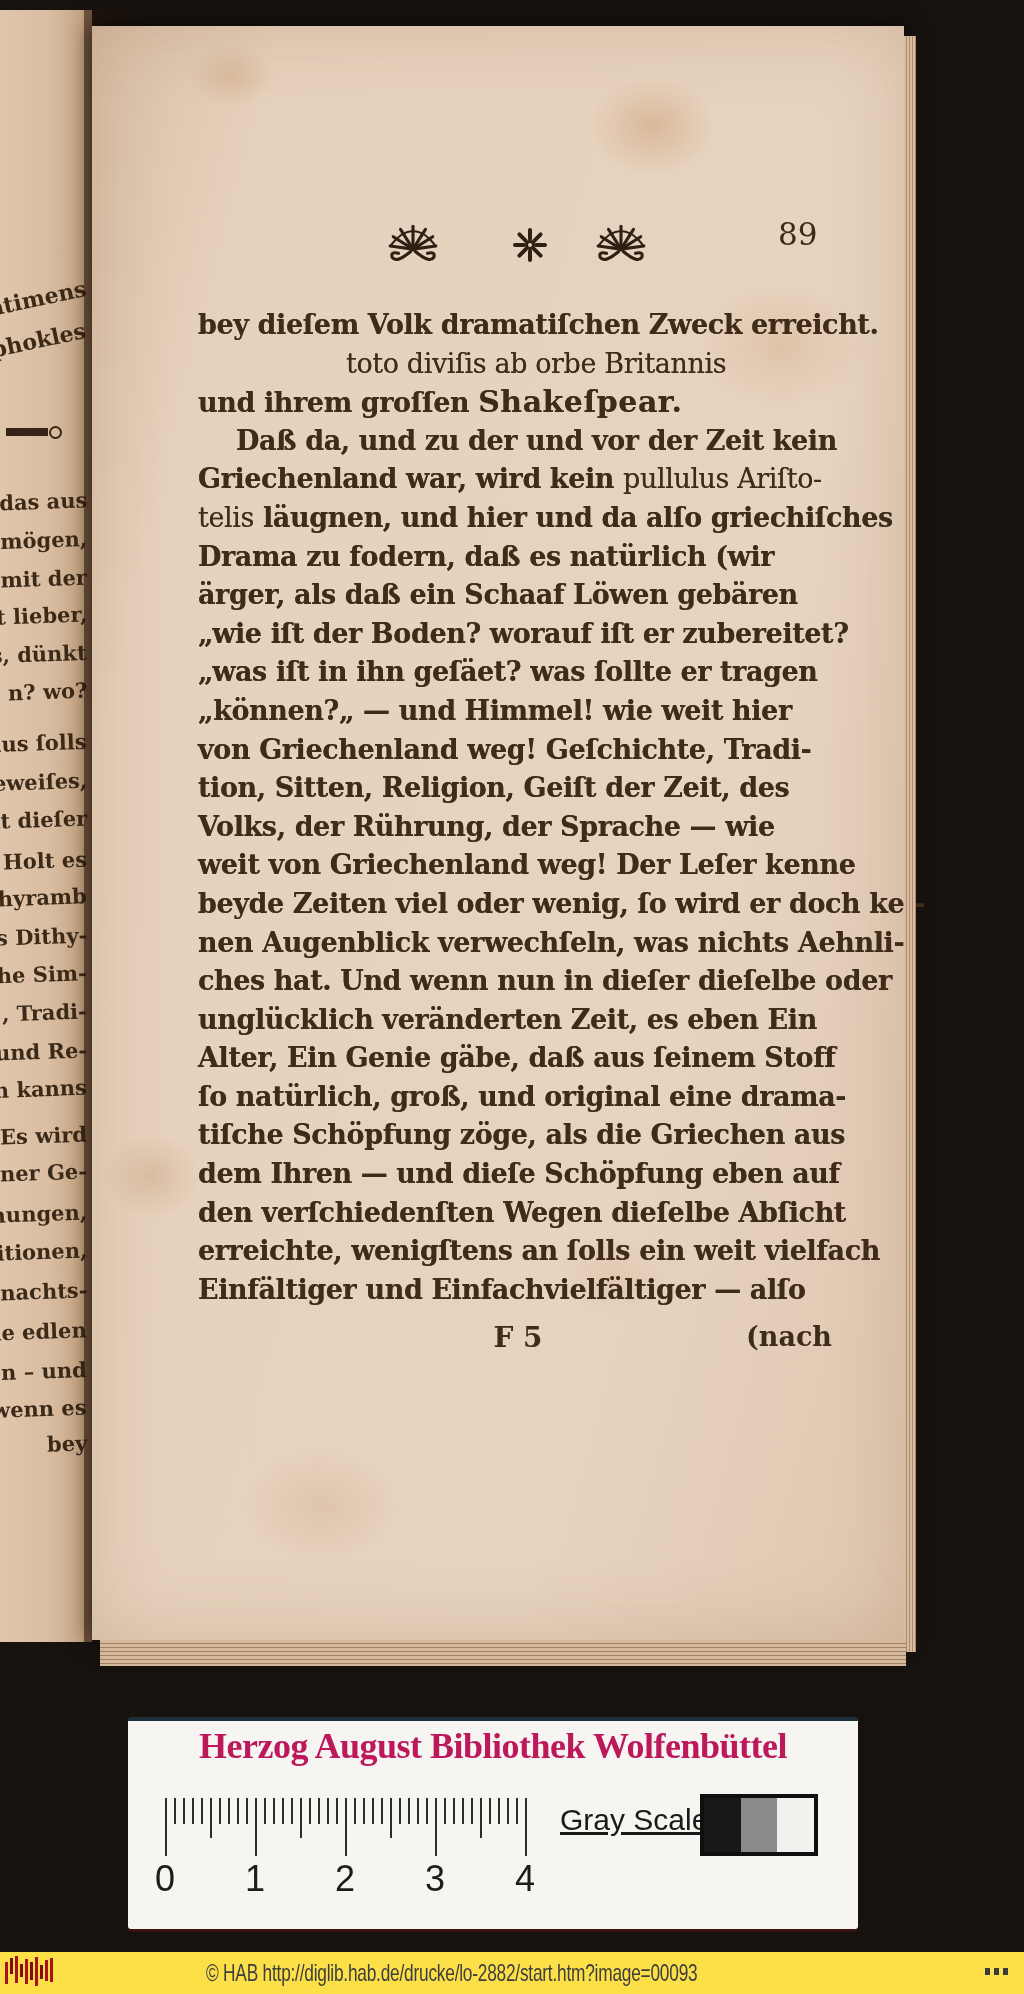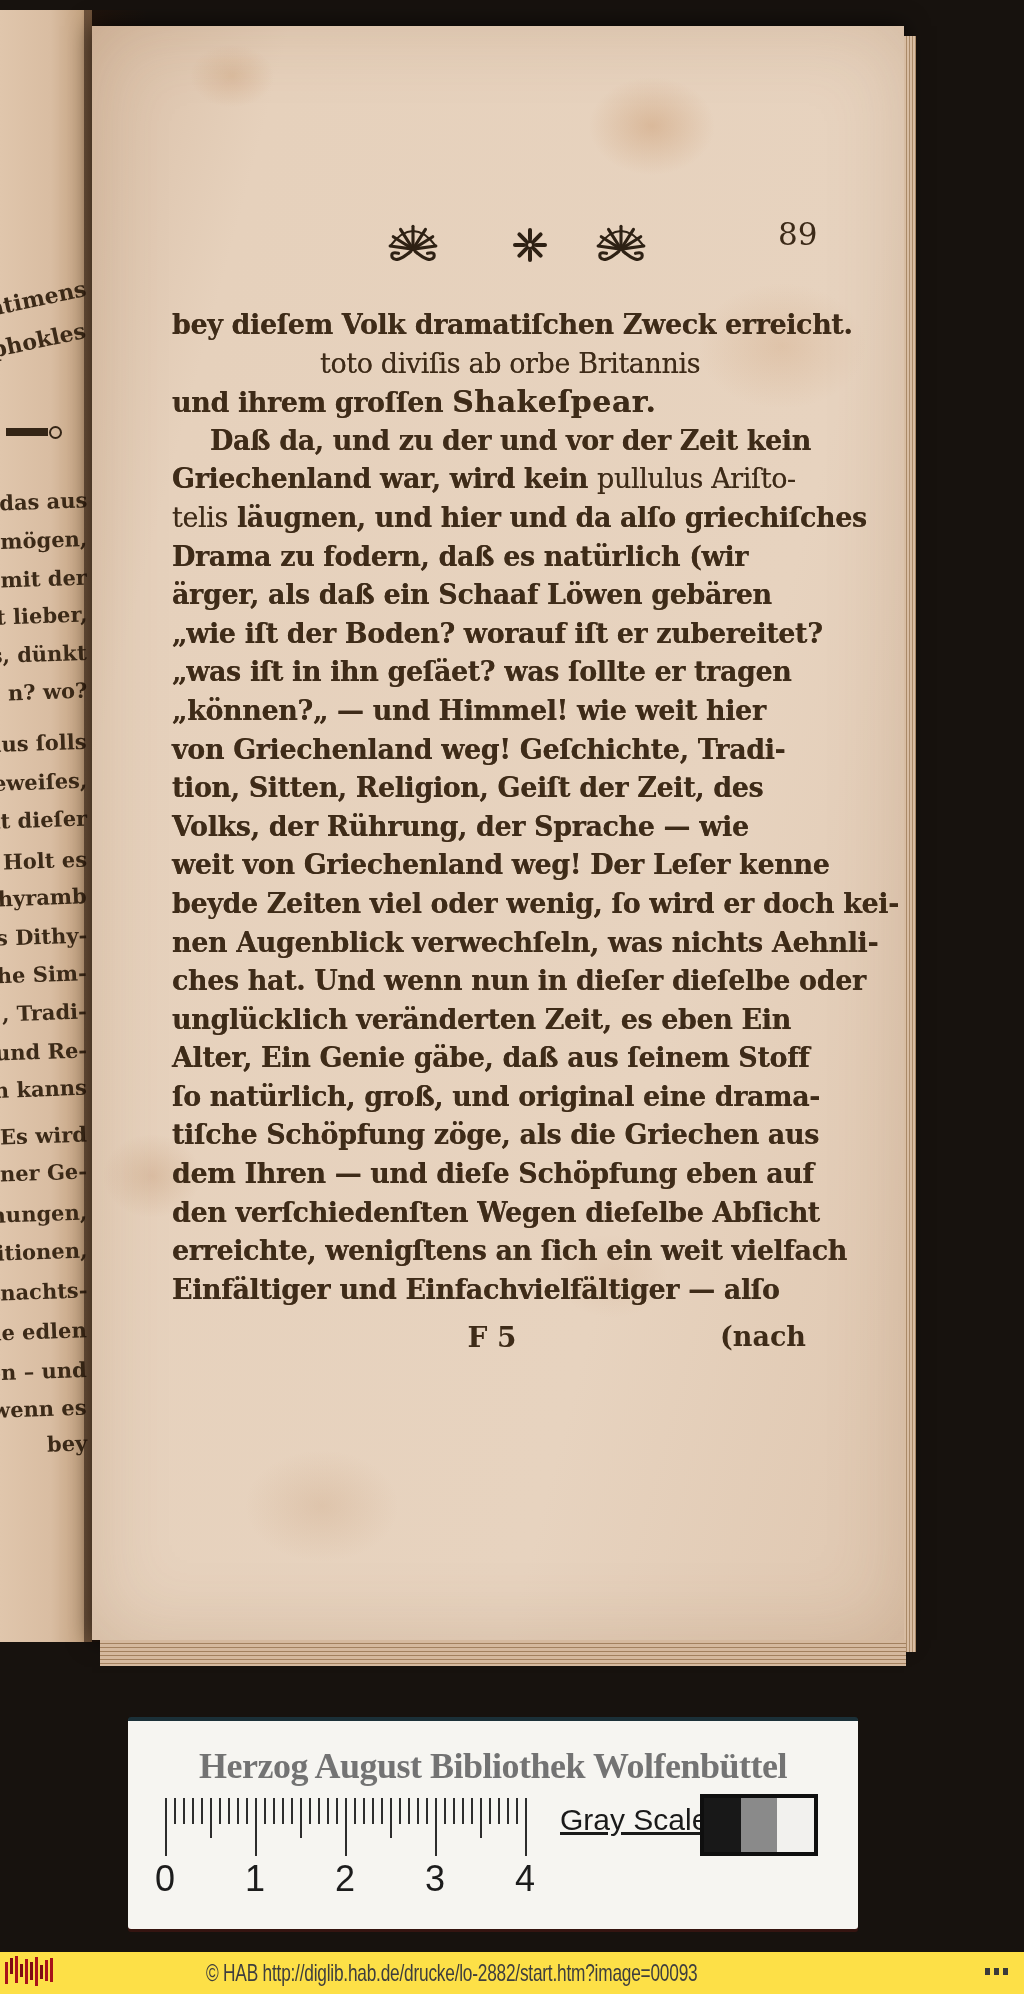--- a/index.html
+++ b/index.html
@@ -34,36 +34,36 @@
   .page-edge-right{position:absolute;left:904px;top:36px;width:12px;height:1616px;
     background:repeating-linear-gradient(to right,#d8bda3 0 2px,#aa8a68 2px 3px);}
   .page-edge-bottom{position:absolute;left:100px;top:1640px;width:806px;height:26px;
     background:repeating-linear-gradient(to bottom,#d5b99e 0 3px,#a3815f 3px 4px);}
 
   
   .ornament{position:absolute;}
   .folio{position:absolute;left:686px;top:190px;font:400 31px "DejaVu Serif",serif;color:#3c2a18;}
 
   
-  .text-block{position:absolute;left:80px;top:280px;width:640px;color:#3e2b18;}
+  .text-block{position:absolute;left:106px;top:280px;width:640px;color:#3e2b18;}
   .line{height:38.6px;line-height:38.6px;white-space:nowrap;
         font-size:27px;letter-spacing:-0.4px;text-shadow:0 0 .5px rgba(62,43,24,.7);}
   .line.ind1{padding-left:38px;}
   .line.ind2{padding-left:148px;}
   .seg-f{font-weight:700;}
   .seg-l{font-weight:400;}
   .seg-fb{font-weight:700;font-size:30px;letter-spacing:.5px;}
   .sig-row{position:relative;margin-top:12px;height:40px;line-height:40px;text-align:center;}
   .sig-label{font:700 28px "DejaVu Serif",serif;}
   .catchword{position:absolute;right:6px;top:0;font:700 27px "DejaVu Serif",serif;}
 
   
   .card{position:absolute;left:128px;top:1717px;width:730px;height:208px;background:#f6f5f1;
         border-top:4px solid #1b3038;border-radius:3px;box-shadow:0 3px 0 rgba(90,25,20,.45);}
-  .card-title{padding-top:24px;text-align:center;color:#737373;
+  .card-title{padding-top:4px;text-align:center;color:#be185d;
     font:700 36px "Liberation Serif",serif;letter-spacing:-0.5px;}
   .ruler{position:absolute;left:37px;top:77px;width:366px;height:60px;}
   .ruler .tick{position:absolute;top:0;width:2px;background:#2d2d2d;}
   .tick.major{height:58px;}
   .tick.half{height:40px;}
   .tick.minor{height:26px;}
   .ruler-labels{position:absolute;left:37px;top:137px;width:380px;height:44px;}
   .ruler-labels span{position:absolute;transform:translateX(-50%);
     font:400 36px "Liberation Sans",sans-serif;color:#1c1c1c;}
   .gray-scale-label{position:absolute;left:432px;top:82px;
@@ -193,21 +193,21 @@
         <div class="line"><span class="seg-f">weit von Griechenland weg!  Der Leſer kenne</span></div>
         <div class="line"><span class="seg-f">beyde Zeiten viel oder wenig, ſo wird er doch kei-</span></div>
         <div class="line"><span class="seg-f">nen Augenblick verwechſeln, was nichts Aehnli-</span></div>
         <div class="line"><span class="seg-f">ches hat.  Und wenn nun in dieſer dieſelbe oder</span></div>
         <div class="line"><span class="seg-f">unglücklich veränderten Zeit,  es eben Ein</span></div>
         <div class="line"><span class="seg-f">Alter,  Ein Genie gäbe,  daß aus ſeinem Stoff</span></div>
         <div class="line"><span class="seg-f">ſo natürlich,  groß,  und original eine drama-</span></div>
         <div class="line"><span class="seg-f">tiſche Schöpfung zöge,  als die Griechen aus</span></div>
         <div class="line"><span class="seg-f">dem Ihren  —  und dieſe Schöpfung eben auf</span></div>
         <div class="line"><span class="seg-f">den verſchiedenſten Wegen dieſelbe Abſicht</span></div>
-        <div class="line"><span class="seg-f">erreichte,  wenigſtens an ſich ein  weit vielfach</span></div>
+        <div class="line"><span class="seg-f">erreichte,  wenigſtens an ſolls ein  weit vielfach</span></div>
         <div class="line"><span class="seg-f">Einfältiger und Einfachvielfältiger  —  alſo</span></div>
         <div class="sig-row"><span class="sig-label">F 5</span><span class="catchword">(nach</span></div>
       </div>
   </div>
   <div class="page-edge-right"></div>
   <div class="page-edge-bottom"></div>
 
   <div class="card">
     <div class="card-title">Herzog August Bibliothek Wolfenbüttel</div>
     <div class="ruler">

